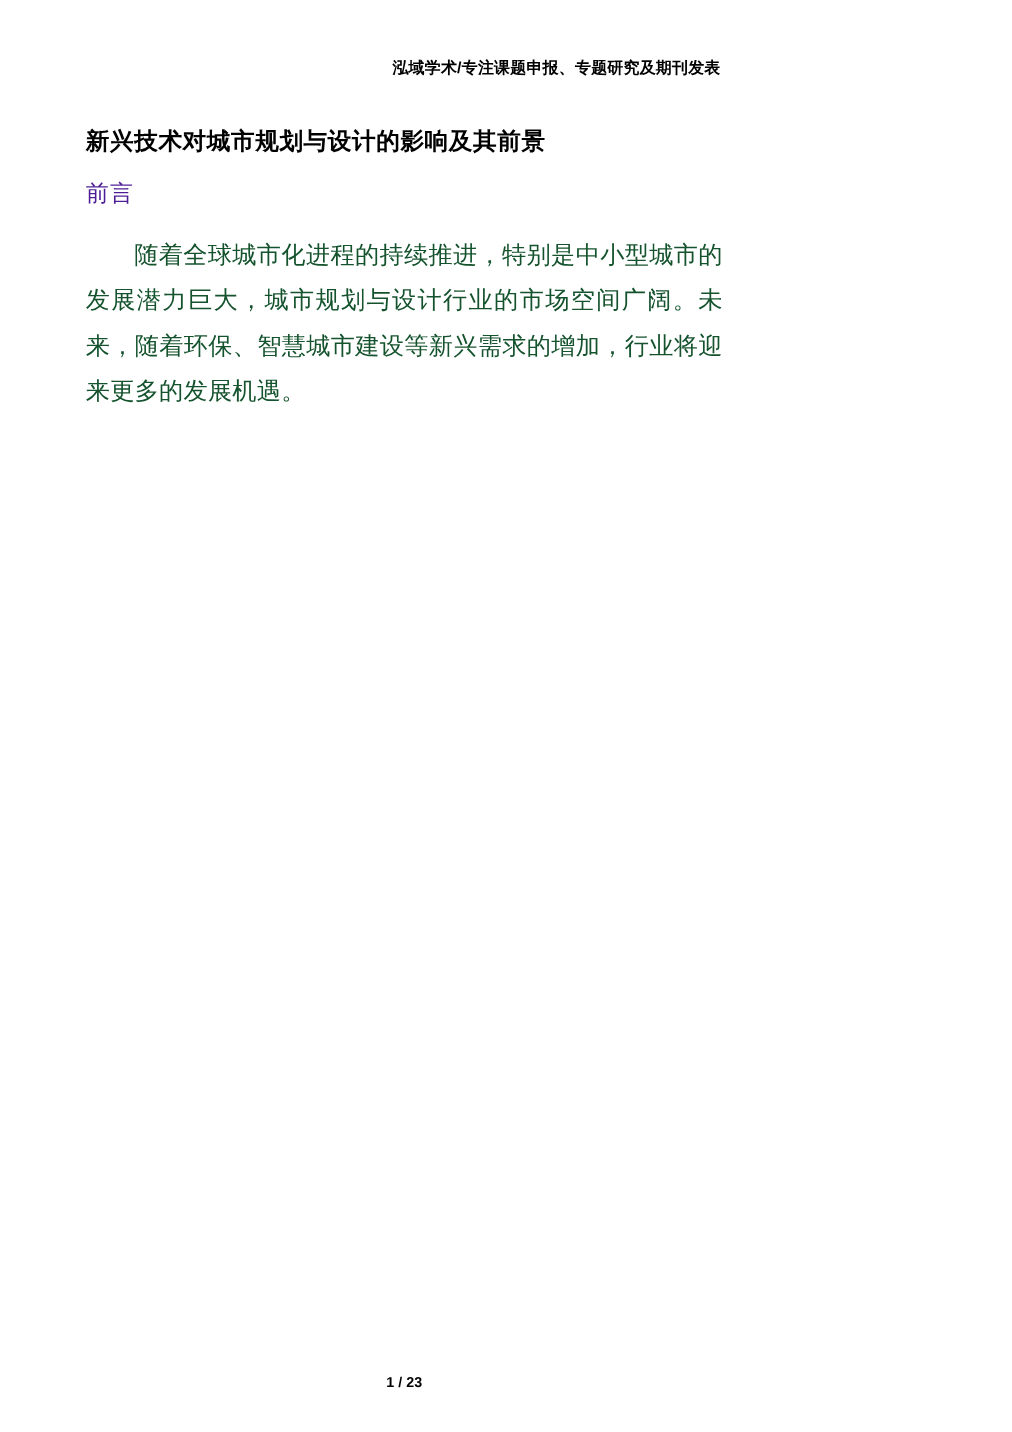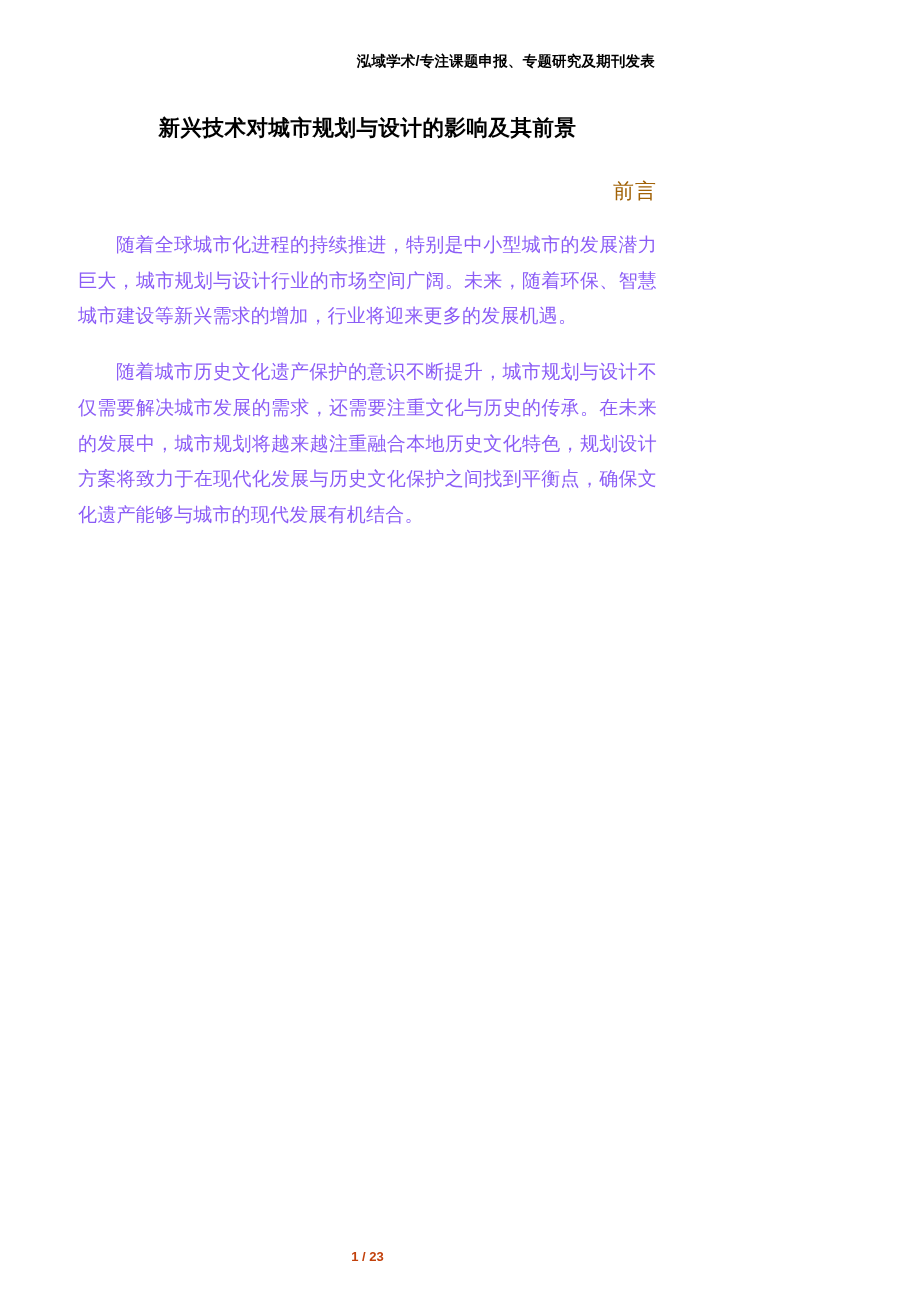--- a/index.html
+++ b/index.html
@@ -27,70 +27,69 @@
     font-family: "Liberation Sans", "DejaVu Sans", sans-serif;
     font-size: 14.5px;
     font-weight: bold;
     color: #000;
     padding-top: 52px;
     padding-right: 2px;
     letter-spacing: 0.2px;
   }
   .doc-title {
     margin-top: 42px;
-    text-align: center;
+    text-align: left;
     font-family: "Liberation Sans", "DejaVu Sans", sans-serif;
     font-size: 21.5px;
     font-weight: bold;
     letter-spacing: 0.5px;
     color: #000;
   }
   .section-heading {
-    margin-top: 35px;
-    text-align: right;
+    margin-top: 20px;
+    text-align: left;
     font-family: "DejaVu Serif", "Liberation Serif", serif;
     font-size: 21px;
     font-weight: normal;
     letter-spacing: 1px;
-    color: #a16207;
+    color: #4c1d95;
   }
   .body-text {
     margin-top: 20px;
-    font-size: 19px;
+    font-size: 22px;
     line-height: 1.88;
     text-align: justify;
     text-justify: inter-ideograph;
     text-indent: 2em;
     letter-spacing: 0.2px;
-    color: #8b5cf6;
+    color: #14532d;
   }
   .body-text:first-of-type {
     margin-top: 22px;
   }
   .footer {
     position: absolute;
     left: 0;
     right: 0;
     bottom: 38px;
     text-align: center;
     font-family: "Liberation Sans", "DejaVu Sans", sans-serif;
     font-size: 13px;
     font-weight: bold;
-    color: #c2410c;
+    color: #000000;
   }
 </style>
 </head>
 <body>
 
 <div class="page">
 
   <div class="header">泓域学术/专注课题申报、专题研究及期刊发表</div>
 
   <h1 class="doc-title">新兴技术对城市规划与设计的影响及其前景</h1>
 
   <h2 class="section-heading">前言</h2>
 
   <p class="body-text">随着全球城市化进程的持续推进，特别是中小型城市的发展潜力巨大，城市规划与设计行业的市场空间广阔。未来，随着环保、智慧城市建设等新兴需求的增加，行业将迎来更多的发展机遇。</p>
-  <p class="body-text">随着城市历史文化遗产保护的意识不断提升，城市规划与设计不仅需要解决城市发展的需求，还需要注重文化与历史的传承。在未来的发展中，城市规划将越来越注重融合本地历史文化特色，规划设计方案将致力于在现代化发展与历史文化保护之间找到平衡点，确保文化遗产能够与城市的现代发展有机结合。</p>
 
   <div class="footer">1 / 23</div>
 
 </div>
 
 </body></html>

